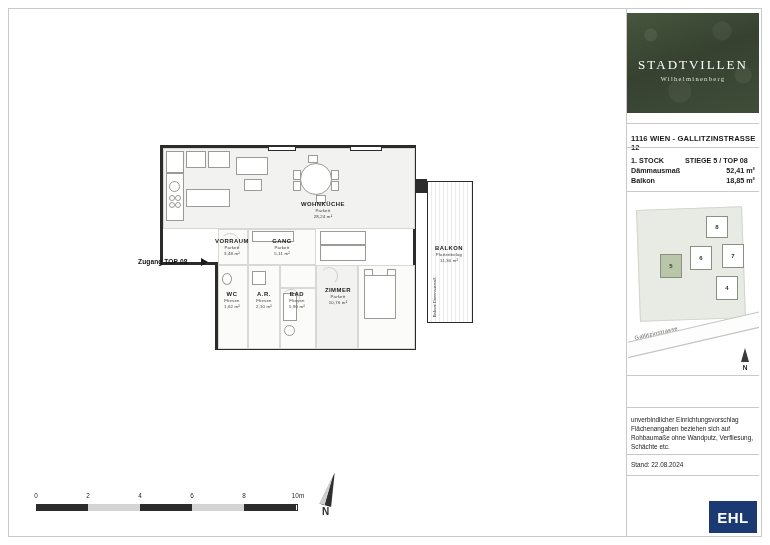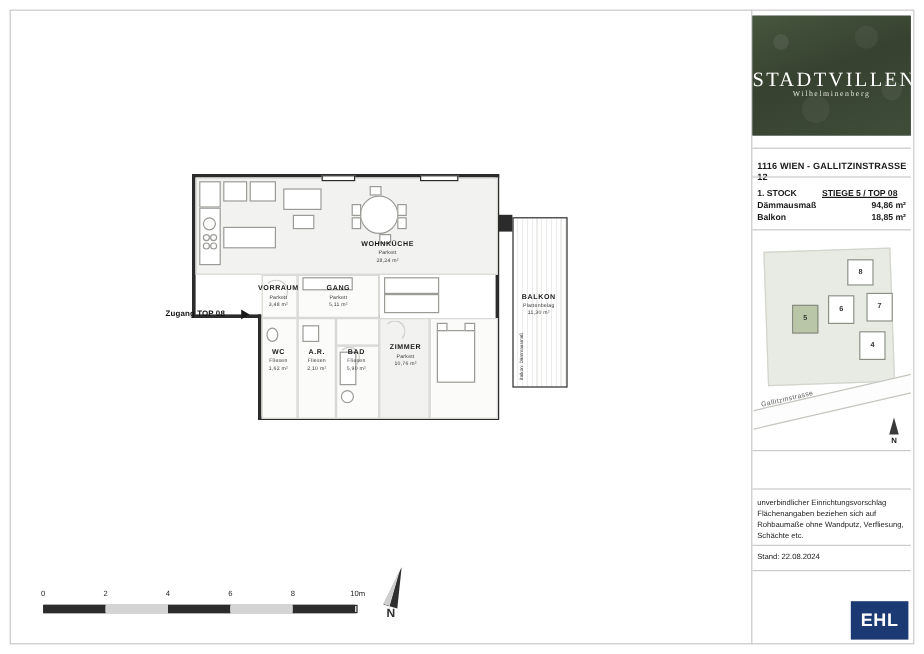--- a/index.html
+++ b/index.html
@@ -56,21 +56,21 @@
       radial-gradient(circle at 72% 18%, rgba(255,255,255,0.05) 0 9px, rgba(0,0,0,0) 10px),
       radial-gradient(circle at 40% 78%, rgba(255,255,255,0.05) 0 11px, rgba(0,0,0,0) 12px),
       radial-gradient(circle at 88% 62%, rgba(255,255,255,0.06) 0 8px, rgba(0,0,0,0) 9px),
       linear-gradient(160deg, #47563f 0%, #36422f 45%, #3f4d39 100%);
   }
   .logo-title {
     position: absolute;
     left: 0; right: 0; top: 44px;
     text-align: center;
     color: #ffffff;
-    font-size: 17px;
+    font-size: 13px;
     letter-spacing: 2.0px;
     font-family: "Liberation Serif", serif;
   }
   .logo-sub {
     position: absolute;
     left: 0; right: 0; top: 62px;
     text-align: center;
     color: #dfe3da;
     font-size: 6.5px;
     letter-spacing: 1.3px;
@@ -99,21 +99,21 @@
     width: 126px;
     font-size: 7.2px;
     font-weight: bold;
   }
   .unit-row {
     position: relative;
     height: 10px;
     line-height: 10px;
   }
   .unit-row .c1 { position: absolute; left: 0; }
-  .unit-row .c2 { position: absolute; left: 54px; text-decoration: underline; }
+  .unit-row .c2 { position: absolute; left: 54px; }
   .unit-row .c3 { position: absolute; right: 2px; }
 
   
   .siteplan {
     position: absolute;
     left: 1px; top: 185px;
     width: 131px; height: 180px;
     background: #ffffff;
     overflow: hidden;
   }
@@ -511,21 +511,21 @@
     <div class="addr">1116 WIEN - GALLITZINSTRASSE 12</div>
     <div class="hline" style="top:138px;"></div>
 
     <div class="unit-block">
       <div class="unit-row">
         <span class="c1">1. STOCK</span>
         <span class="c2">STIEGE 5 / TOP 08</span>
       </div>
       <div class="unit-row">
         <span class="c1">Dämmausmaß</span>
-        <span class="c3">94,86 m²</span>
+        <span class="c3">52,41 m²</span>
       </div>
       <div class="unit-row">
         <span class="c1">Balkon</span>
         <span class="c3">18,85 m²</span>
       </div>
     </div>
 
     <div class="hline" style="top:182px;"></div>
 
     <div class="siteplan">

